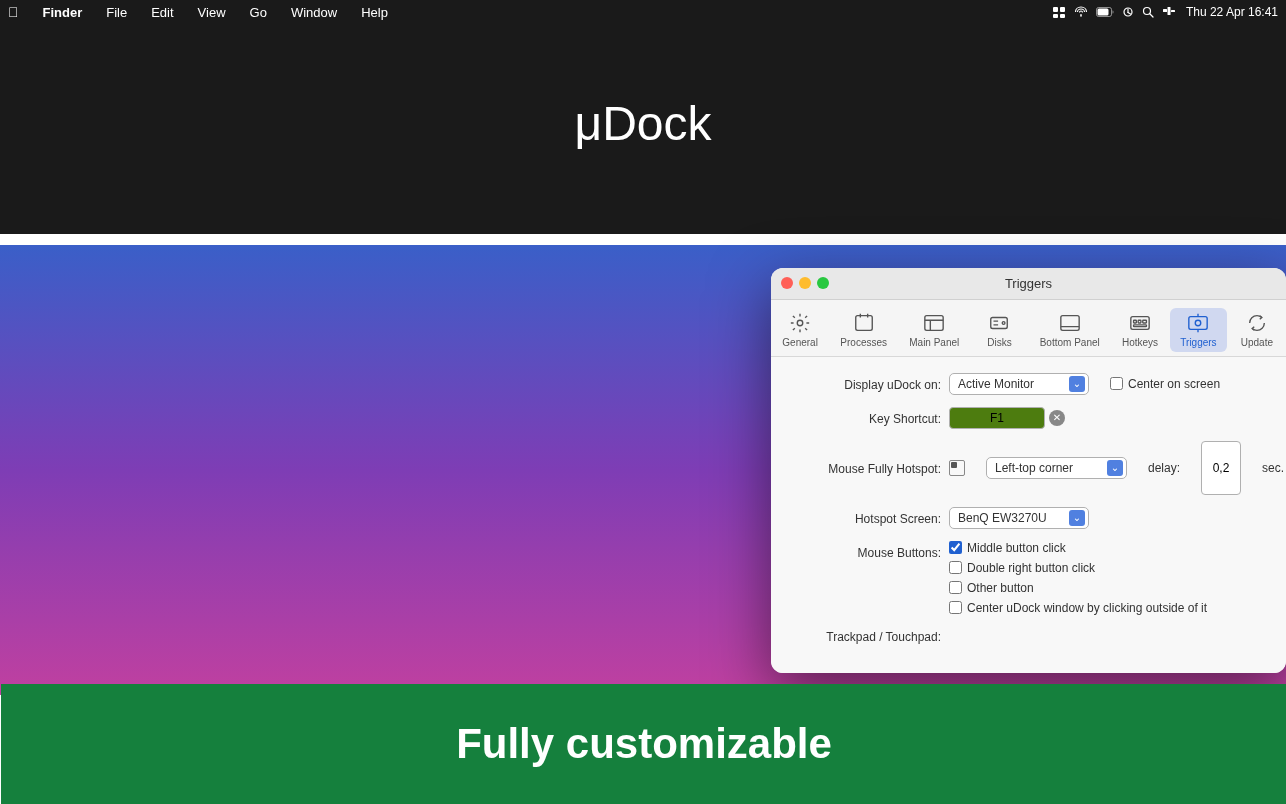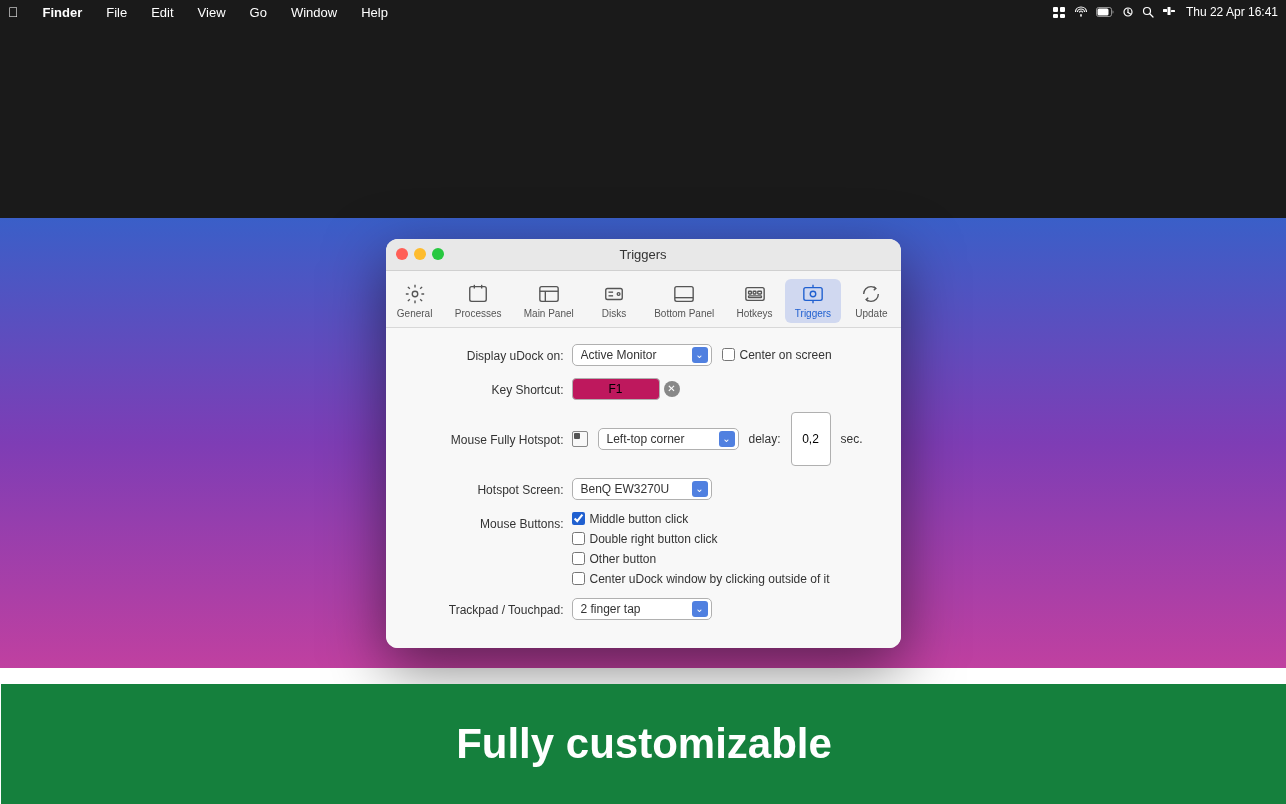--- a/index.html
+++ b/index.html
@@ -70,28 +70,28 @@
     }
     .hero-subtitle {
       font-size: 32px;
       font-weight: 600;
       color: white;
     }
 
     
     .middle-section {
       position: absolute;
-      top: 218px;
+      top: 245px;
       left: 0;
       width: 100%;
       height: 450px;
       background: linear-gradient(to bottom, #3a5fc8 0%, #7e3db5 50%, #c040a0 100%);
       display: flex;
       align-items: center;
-      justify-content: center;
+      justify-content: flex-end;
     }
 
     
     .bottom-section {
       position: absolute;
       top: 684px;
       left: 1px;
       width: 100%;
       height: 120px;
       background: #15803d;
@@ -189,21 +189,20 @@
     .content-header {
       background: #ebebeb;
       padding: 8px 16px;
       font-size: 12px;
       color: #444;
       border-bottom: 1px solid #d8d8d8;
     }
 
     .form-area {
       padding: 16px 20px;
-      margin-left: 8px;
     }
     .form-row {
       display: flex;
       align-items: center;
       margin-bottom: 12px;
       gap: 8px;
     }
     .form-label {
       font-size: 12px;
       color: #333;
@@ -211,21 +210,21 @@
       white-space: nowrap;
     }
     .form-label-col {
       width: 150px;
       text-align: right;
       flex-shrink: 0;
     }
     .form-control-area {
       display: flex;
       align-items: center;
-      gap: 10px;
+      gap: 21px;
       flex: 1;
     }
     .select-wrapper {
       position: relative;
       display: inline-flex;
       align-items: center;
     }
     .select-wrapper select {
       background: white;
       border: 1px solid #b0b0b0;
@@ -269,26 +268,26 @@
       height: 13px;
       accent-color: #2060d0;
     }
 
     .key-shortcut-field {
       display: flex;
       align-items: center;
       gap: 4px;
     }
     .key-input {
-      background: #be185d;
+      background: #4d7c0f;
       border: 1px solid #b0b0b0;
       border-radius: 4px;
       padding: 3px 8px;
       font-size: 12px;
-      width: 88px;
+      width: 96px;
       text-align: center;
     }
     .key-clear {
       width: 16px;
       height: 16px;
       background: #888;
       border-radius: 50%;
       display: flex;
       align-items: center;
       justify-content: center;
@@ -377,20 +376,21 @@
           <rect x="1" y="4" width="4" height="3" rx="0.5"></rect>
           <rect x="5.5" y="2" width="3" height="8" rx="0.5"></rect>
           <rect x="9" y="5" width="4" height="2" rx="0.5"></rect>
         </svg>
     </span>
     <span style="font-size:12px;color:white;">Thu 22 Apr  16:41</span>
   </div>
 </div>
 
 <div class="hero">
+  <div class="hero-title">μDock</div>
 </div>
 
 <div class="middle-section">
   <div class="window">
 
     <div class="titlebar">
       <div class="window-buttons">
         <div class="win-btn close"></div>
         <div class="win-btn minimize"></div>
         <div class="win-btn maximize"></div>
@@ -569,30 +569,20 @@
                 <span>Center uDock window by clicking outside of it</span>
               </label>
             </div>
           </div>
         </div>
 
         <div class="form-row">
           <div class="form-label-col">
             <span class="form-label">Trackpad / Touchpad:</span>
           </div>
-          <div class="form-control-area">
-            <div class="select-wrapper">
-              <select>
-                <option>2 finger tap</option>
-                <option>3 finger tap</option>
-                <option>Disabled</option>
-              </select>
-              <div class="select-arrow"></div>
-            </div>
-          </div>
         </div>
 
       </div>
     </div>
   </div>
 </div>
 
 <div class="bottom-section">
   <div class="bottom-title">Fully customizable</div>
 </div>

